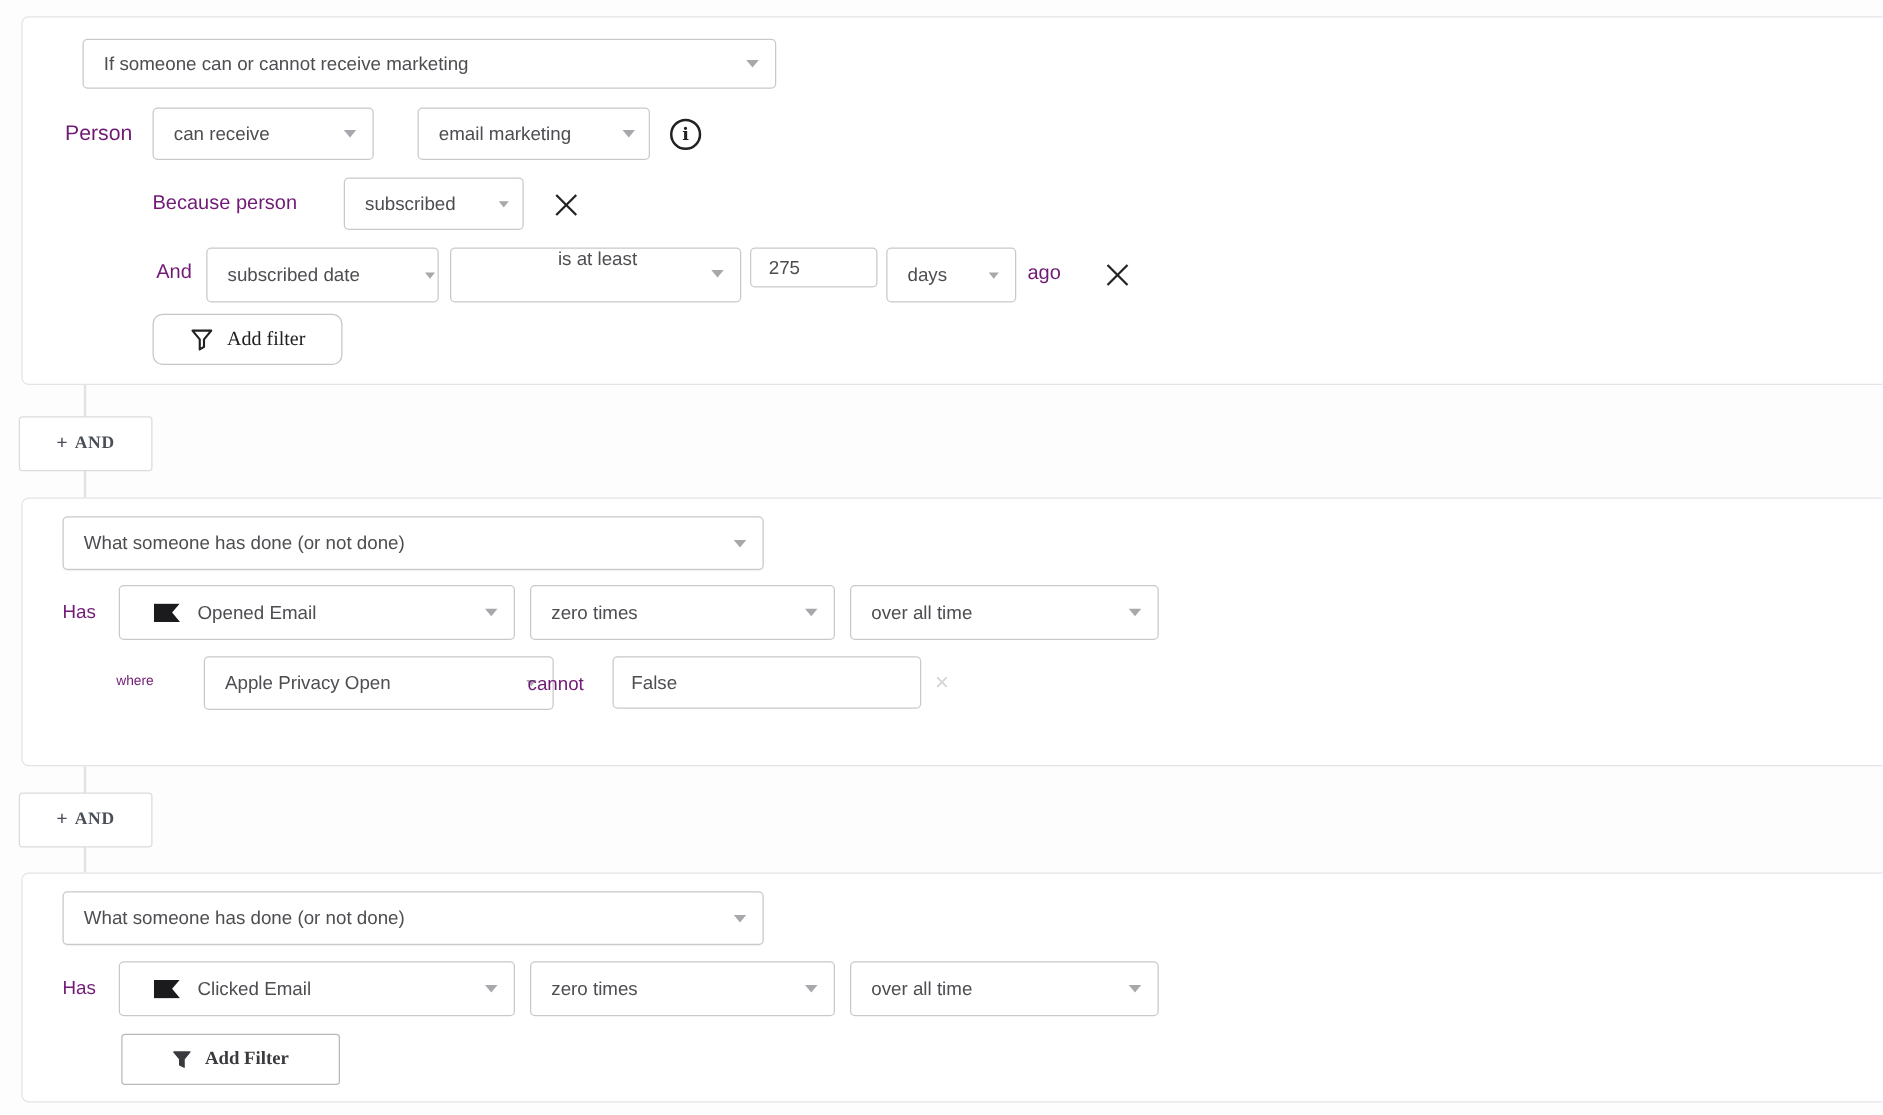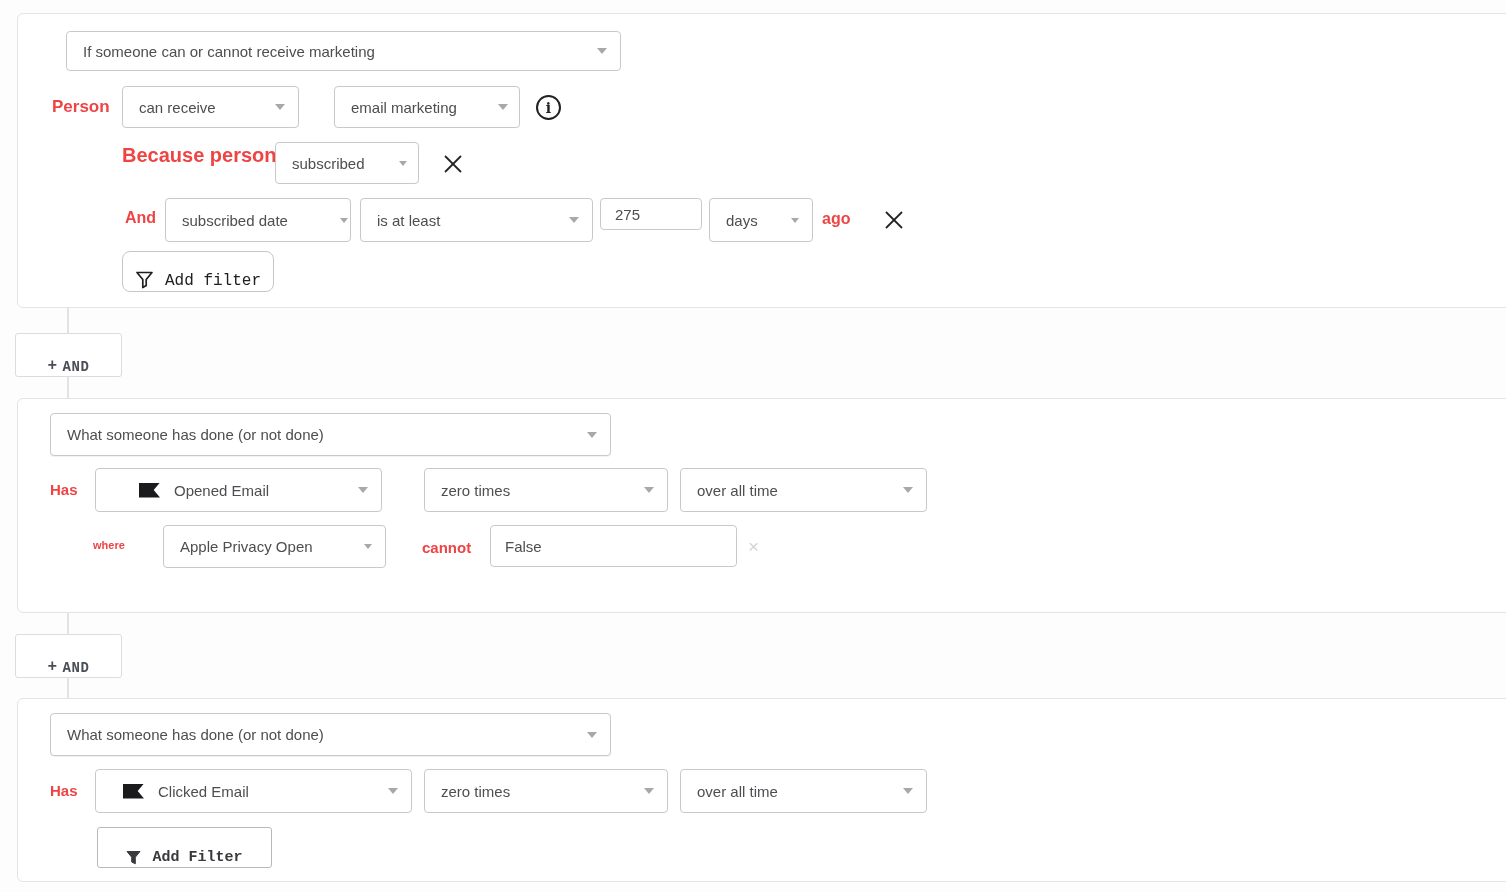--- a/index.html
+++ b/index.html
@@ -57,22 +57,22 @@
     box-sizing: border-box;
     padding: 0 14px;
     font-size: 15px;
     color: #4e4e52;
     font-family: "Liberation Sans", sans-serif;
     outline: none;
   }
 
   .lbl {
     position: absolute;
-    font-weight: 700;
-    color: #ef4444;
+    font-weight: 400;
+    color: #701a75;
     white-space: nowrap;
   }
 
   .xbtn {
     position: absolute;
     width: 24px; height: 24px;
     background: transparent;
     border: none;
     padding: 0;
     cursor: pointer;
@@ -101,25 +101,25 @@
     font-size: 14px;
     font-weight: 700;
     color: #212124;
     cursor: pointer;
   }
 
   .btn {
     position: absolute;
     background: #fff;
     display: flex;
-    align-items: flex-end;
+    align-items: center;
     justify-content: center;
     box-sizing: border-box;
     cursor: pointer;
-    font-family: Liberation Mono, monospace;
+    font-family: Liberation Serif, serif;
   }
   .btn-addfilter1 {
     border: 1px solid #c6c6c9;
     border-radius: 8px;
     font-size: 16px;
     color: #202023;
     gap: 11px;
   }
   .btn-addfilter3 {
     border: 1px solid #b9b9bc;
@@ -174,42 +174,42 @@
 
 <div class="dd" style="left:334px; top:86px; width:186px; height:42px;">
   <span>email marketing</span>
   <span class="chev chev-near" style="margin-left:auto;"></span>
 </div>
 
 <div class="info-icon" style="left:536px; top:95px;">
   <span>i</span>
 </div>
 
-<div class="lbl" style="left:122px; top:144px; font-size:20px;">Because person</div>
+<div class="lbl" style="left:122px; top:154px; font-size:16px;">Because person</div>
 
 <div class="dd" style="left:275px; top:142px; width:144px; height:42px; padding-right:11px;">
   <span>subscribed</span>
   <span class="chev" style="border-left-width:4px;border-right-width:4px;border-top-width:5px;"></span>
 </div>
 
 <button class="xbtn" style="left:441px; top:152px;">
   <svg width="24" height="24" viewBox="0 0 24 24">
     <line x1="4" y1="4" x2="20" y2="20" stroke="#232326" stroke-width="1.8"></line>
     <line x1="20" y1="4" x2="4" y2="20" stroke="#232326" stroke-width="1.8"></line>
   </svg>
 </button>
 
 <div class="lbl" style="left:125px; top:209px; font-size:16px;">And</div>
 
 <div class="dd" style="left:165px; top:198px; width:186px; height:44px; padding-right:2px;">
   <span>subscribed date</span>
   <span class="chev" style="border-left-width:4px;border-right-width:4px;border-top-width:5px;"></span>
 </div>
 
-<div class="dd" style="left:360px; top:198px; width:233px; height:44px;">
+<div class="dd" style="left:360px; top:198px; width:233px; height:44px;flex-direction:column;">
   <span>is at least</span>
   <span class="chev"></span>
 </div>
 
 <input class="txtin" style="left: 600px; top: 198px; width: 102px; height: 32px;" value="275">
 
 <div class="dd" style="left:709px; top:198px; width:104px; height:44px; ">
   <span>days</span>
   <span class="chev" style="border-left-width:4px;border-right-width:4px;border-top-width:5px;"></span>
 </div>
@@ -238,39 +238,39 @@
 
 <div class="card" style="top:398px; height:215px;"></div>
 
 <div class="dd" style="left:50px; top:413px; width:561px; height:43px; box-shadow:0 1px 0 rgba(0,0,0,0.05);">
   <span>What someone has done (or not done)</span>
   <span class="chev"></span>
 </div>
 
 <div class="lbl" style="left:50px; top:481px; font-size:15px;">Has</div>
 
-<div class="dd" style="left:95px; top:468px; width:287px; height:44px; padding-left:43px;">
+<div class="dd" style="left:95px; top:468px; width:317px; height:44px; padding-left:27px;">
   <span class="event-flag-icon"></span>
   <span>Opened Email</span>
   <span class="chev"></span>
 </div>
 
 <div class="dd" style="left:424px; top:468px; width:244px; height:44px;">
   <span>zero times</span>
   <span class="chev"></span>
 </div>
 
 <div class="dd" style="left:680px; top:468px; width:247px; height:44px;">
   <span>over all time</span>
   <span class="chev"></span>
 </div>
 
 <div class="lbl" style="left:93px; top:539px; font-size:11px;">where</div>
 
-<div class="dd" style="left:163px; top:525px; width:223px; height:43px;text-align:right;">
+<div class="dd" style="left:163px; top:525px; width:280px; height:43px;text-align:right;">
   <span>Apple Privacy Open</span>
   <span class="chev" style="border-left-width:4px;border-right-width:4px;border-top-width:5px;"></span>
 </div>
 
 <div class="lbl" style="left:422px; top:539px; font-size:15px;">cannot</div>
 
 <input class="txtin" style="left: 490px; top: 525px; width: 247px; height: 42px;" value="False">
 
 <div class="x-faint" style="left:748px; top:537px;">
   <span>×</span>

